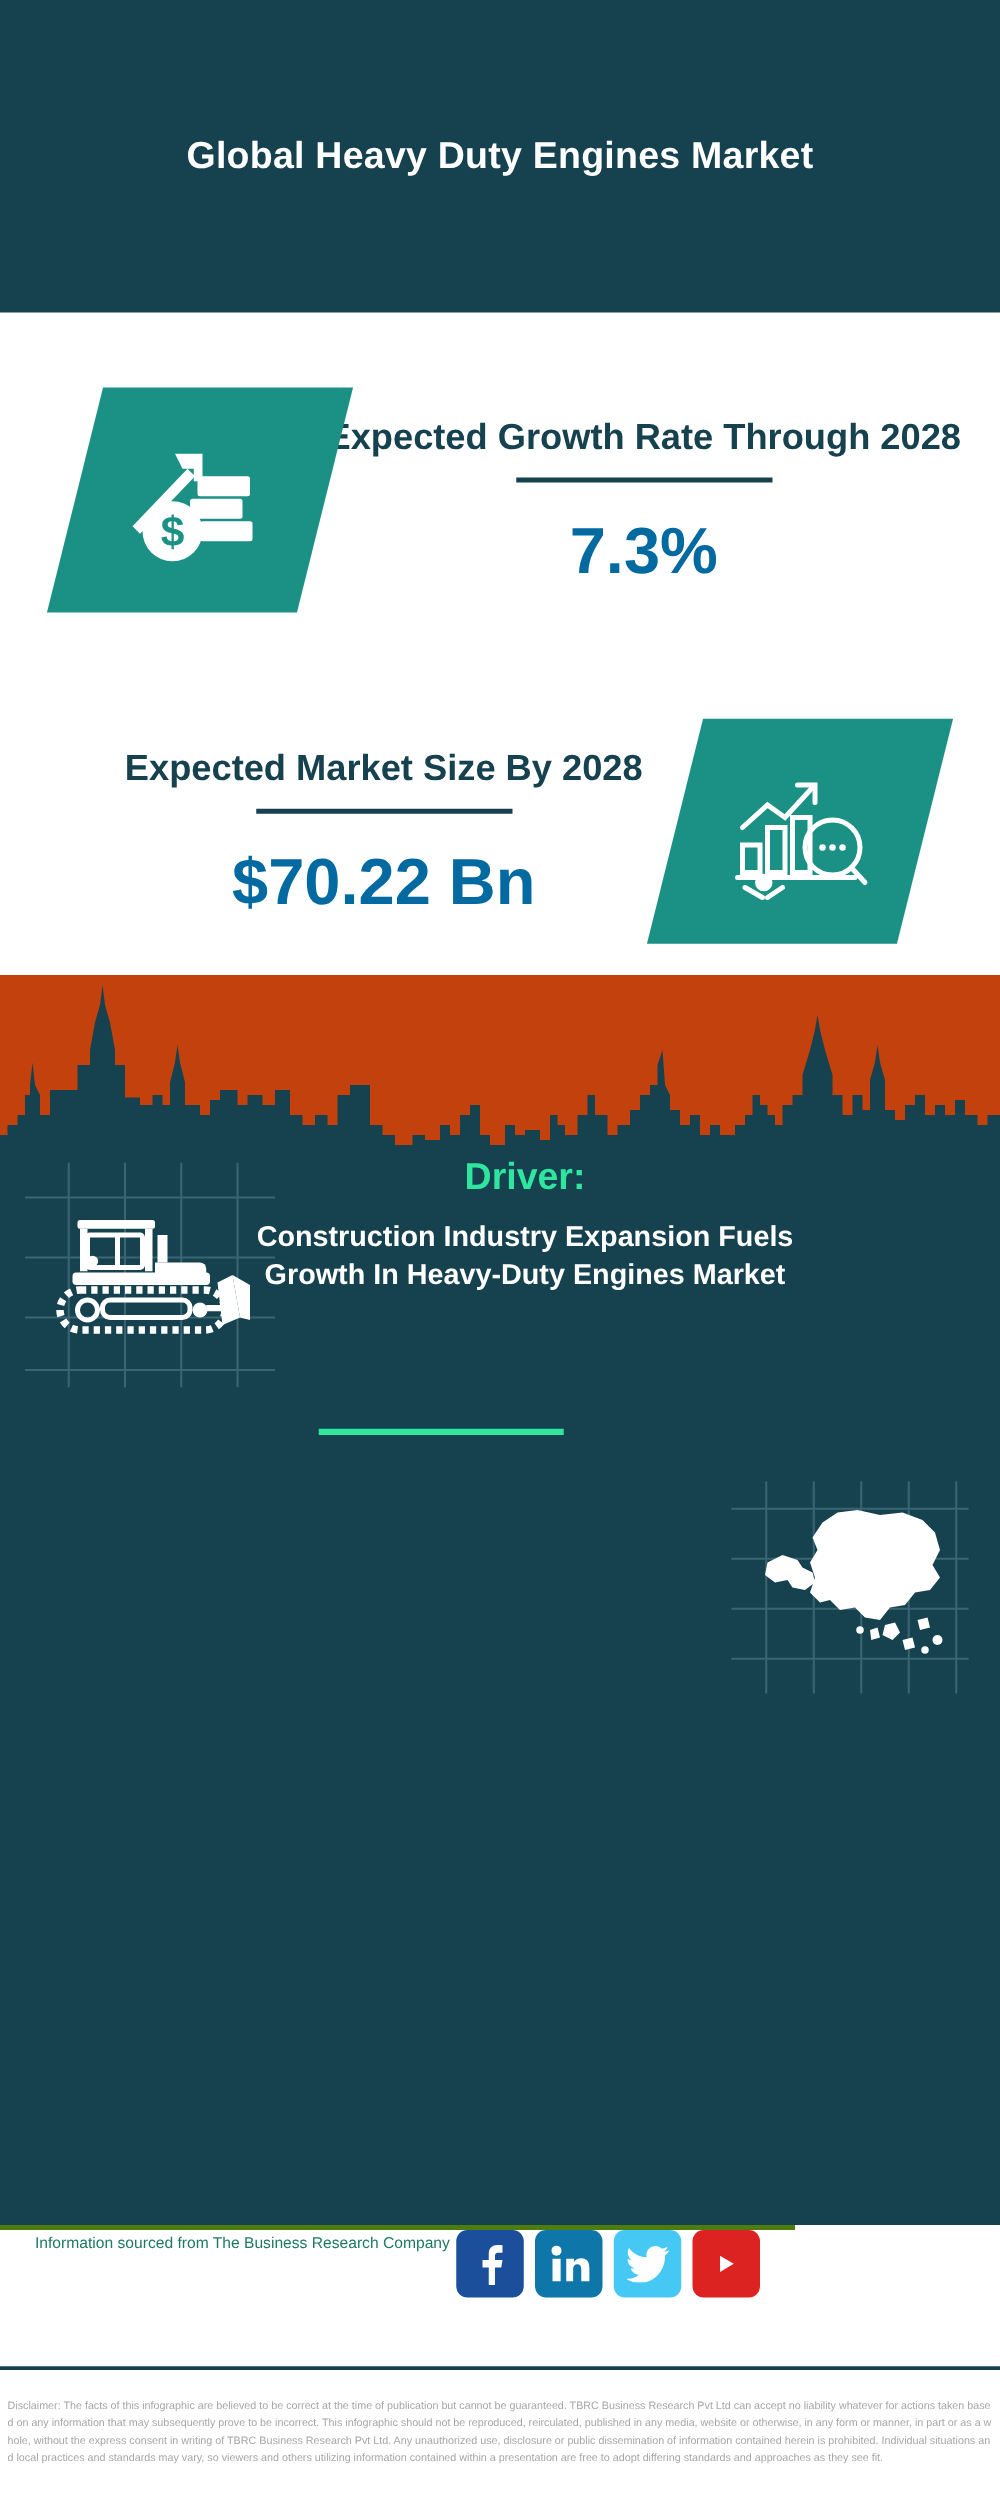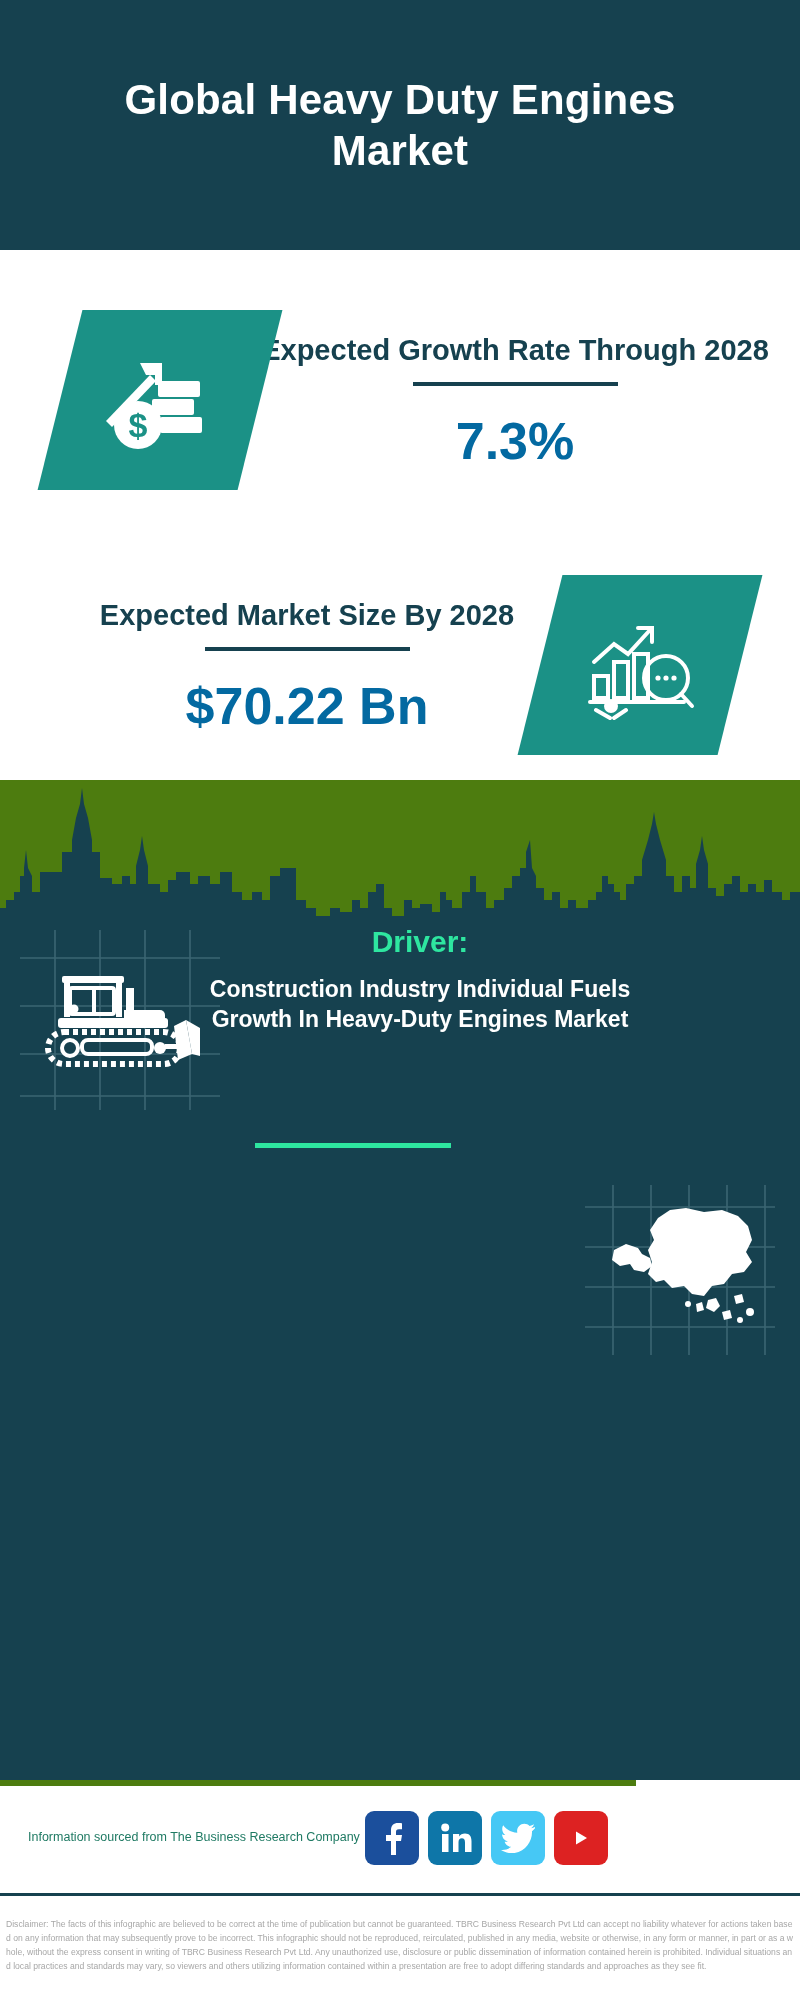--- a/index.html
+++ b/index.html
@@ -9,21 +9,21 @@
     font-family:"Liberation Sans", sans-serif;
     color:#16414f;
   }
   
   .header{
     position:absolute; left:0; top:0; width:800px; height:250px;
     background:#16414f;
     display:flex; align-items:center; justify-content:center;
   }
   .header-title{
-    color:#ffffff; font-size:42px; font-weight:bold; line-height:1.22;
+    color:#ffffff; font-size:30px; font-weight:bold; line-height:1.22;
     text-align:center; letter-spacing:.2px; width:640px;
   }
   
   .stat1{
     position:absolute; left:0; top:250px; width:800px; height:300px;
     display:flex; align-items:center;
   }
   .para{
     width:200px; height:180px; background:#1b9186;
     transform:skewX(-14deg);
@@ -45,21 +45,21 @@
   
   .stat2{
     position:absolute; left:0; top:550px; width:800px; height:230px;
     display:flex; align-items:center;padding-left:44px;
   }
   .stat2-text{ flex:1; text-align:center; padding-left:30px; }
   .stat2 .para{ margin-right:60px; }
   
   .darkpanel{
     position:absolute; left:0; top:780px; width:800px; height:1000px;
-    background:#4d7c0f;
+    background:#c2410c;
   }
   .skyline-wrap{
     position:absolute; left:0; top:0; width:800px; height:160px; overflow:hidden;
   }
   .darkbody{
     position:absolute; left:0; top:150px; width:800px; height:850px;
     background:#16414f;
   }
   .grid-left{
     position:absolute; left:20px; top:150px; width:200px; height:180px;
@@ -93,22 +93,22 @@
   }
   .region-name{
     font-size:32px; font-weight:bold; color:#2ee6a0; line-height:1.2;
   }
   .region-desc{
     font-size:27px; color:#ffffff; line-height:1.38; font-weight:400;
   }
   
   .footer{
     position:absolute; left:0; top:1780px; width:636px; height:110px;
-    background:#ffffff; border-top:6px solid #4d7c0f;
-    display:flex; align-items:center;
+    background:#ffffff; border-top:4px solid #4d7c0f;
+    display:flex; align-items:flex-start;
   }
   .footer-text{
     margin-left:28px; color:#1f7a63; font-size:12.5px; line-height:1.75;
     flex:1;
   }
   .social{
     display:flex; gap:9px; margin-right:28px;
   }
   .sbtn{
     width:54px; height:54px; border-radius:9px;
@@ -232,21 +232,21 @@
       <circle cx="36" cy="90" r="8" fill="none" stroke="#ffffff" stroke-width="4"></circle>
       <circle cx="126" cy="90" r="6"></circle>
       <path d="M140 68 L152 62 L158 96 L144 102 Z"></path>
       <path d="M152 62 L166 70 L166 98 L158 96 Z"></path>
       <rect x="131" y="86" width="12" height="5"></rect>
     </g>
   </svg>
 
   <div class="driver-block">
     <div class="driver-title">Driver:</div>
-    <div class="driver-text">Construction Industry Individual Fuels Growth In Heavy-Duty Engines Market</div>
+    <div class="driver-text">Construction Industry Expansion Fuels Growth In Heavy-Duty Engines Market</div>
   </div>
 
   <div class="green-rule"></div>
 
   <svg class="grid-right" width="190" height="170" viewBox="0 0 190 170">
     <g stroke="#8fb8c3" stroke-width="1.6" fill="none">
       <line x1="28" y1="0" x2="28" y2="170"></line>
       <line x1="66" y1="0" x2="66" y2="170"></line>
       <line x1="104" y1="0" x2="104" y2="170"></line>
       <line x1="142" y1="0" x2="142" y2="170"></line>

